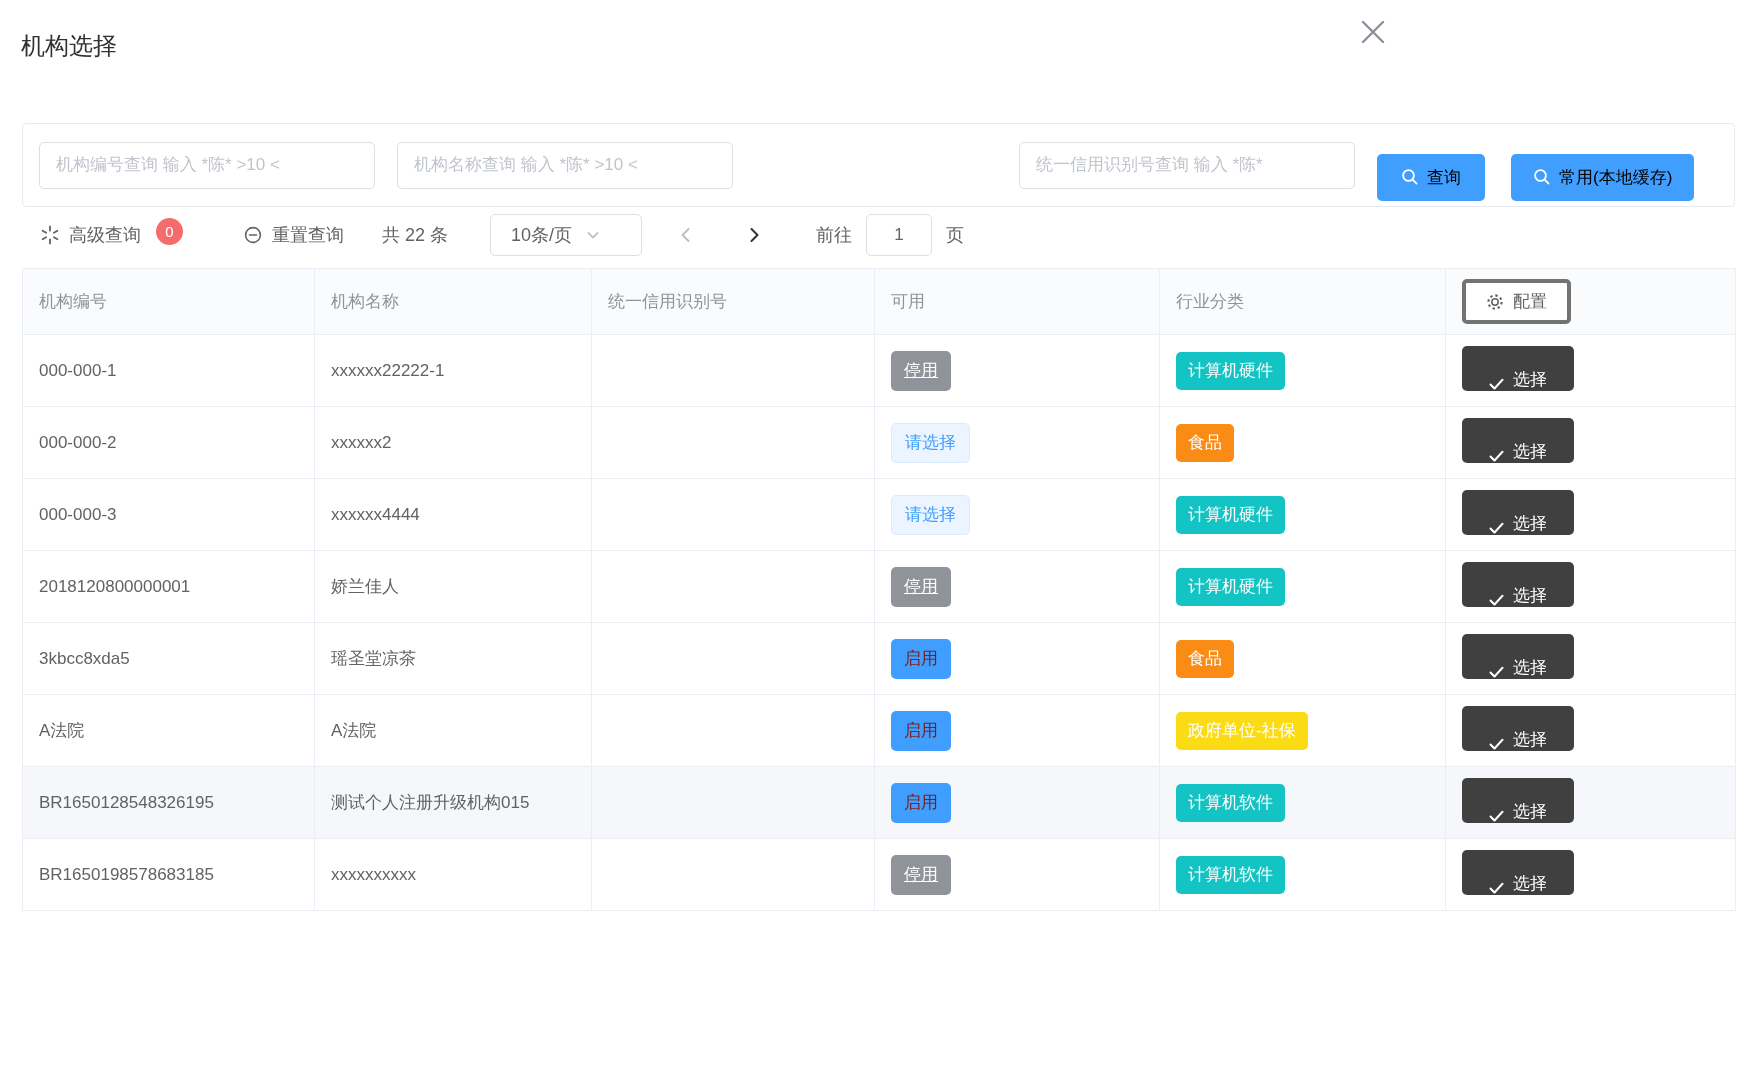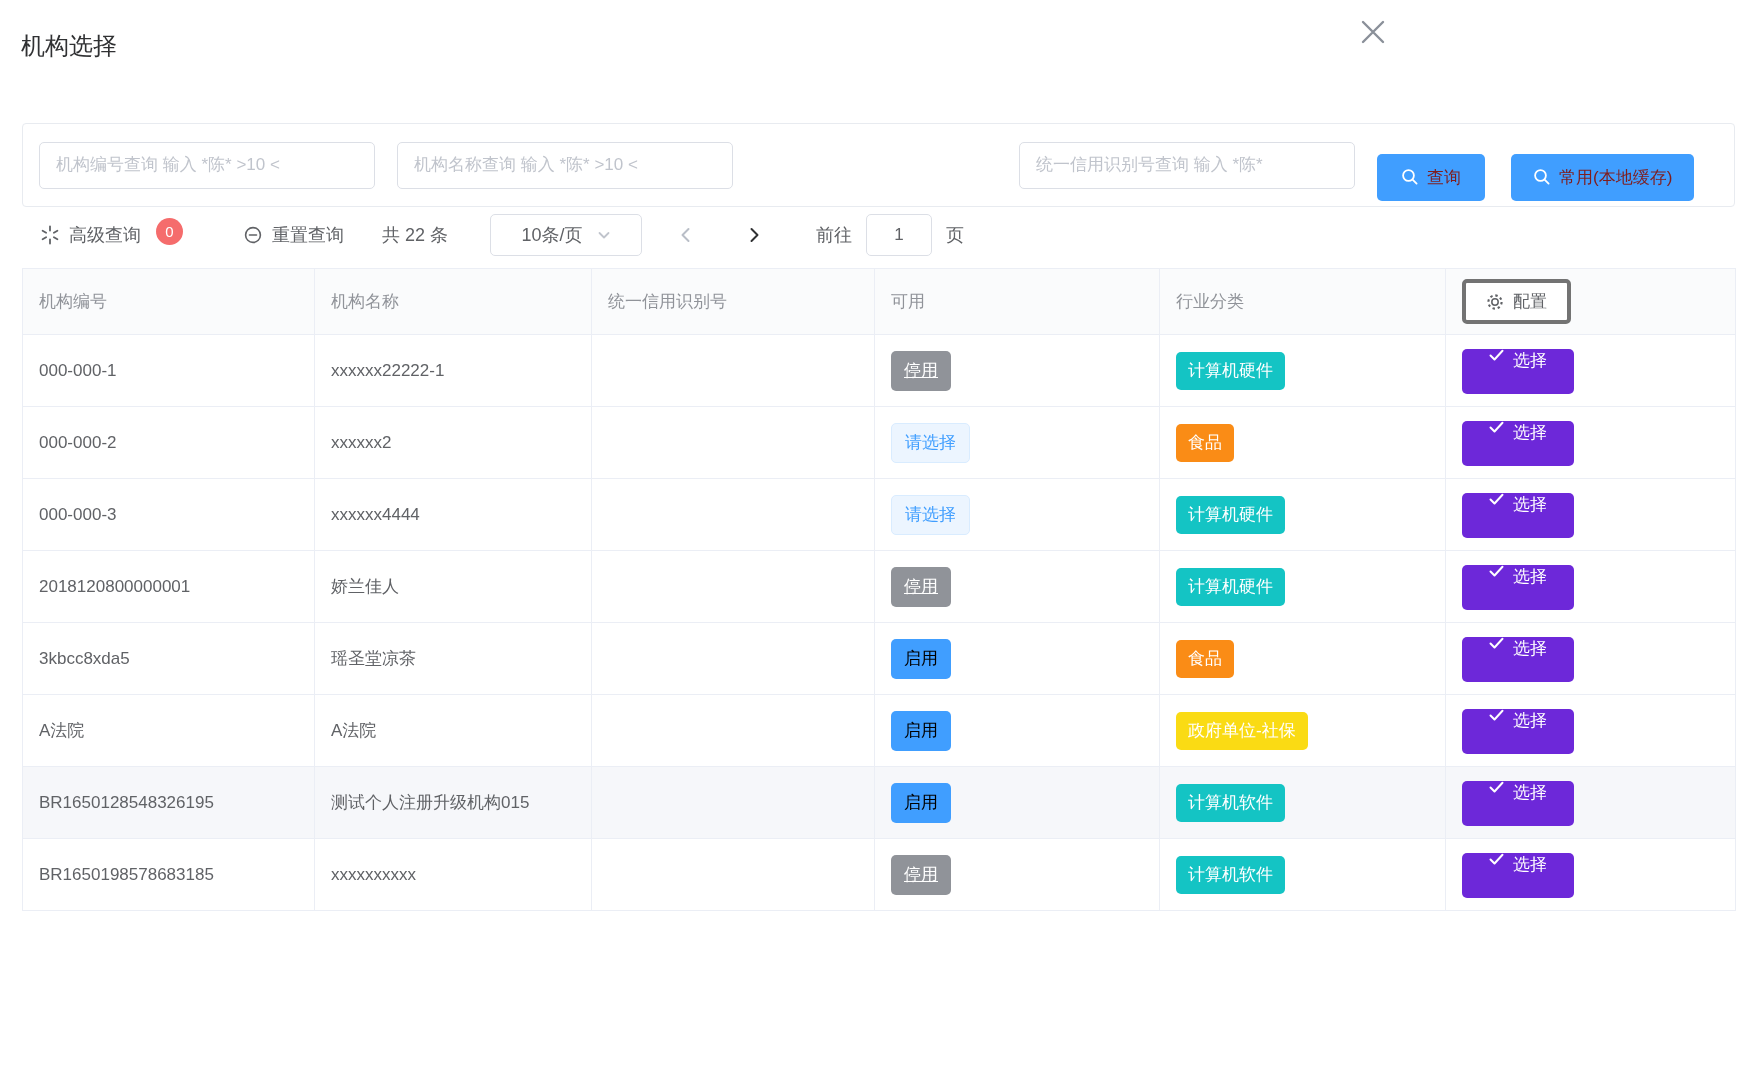--- a/index.html
+++ b/index.html
@@ -17,35 +17,35 @@
   .filter-panel { position:absolute; left:22px; top:123px; width:1713px; height:84px;
     border:1px solid #e8ebf0; border-radius:4px; display:flex; align-items:center;
     padding:0 16px; gap:22px; }
   .filter-input { width:336px; height:47px; border:1px solid #dcdfe6; border-radius:5px;
     padding:0 16px; font-size:17px; color:#606266; outline:none;
     font-family:"Liberation Sans","DejaVu Sans",sans-serif; }
   .filter-input::placeholder { color:#c0c4cc; }
   .btn { display:inline-flex; align-items:center; justify-content:center; gap:8px;
     height:47px; border-radius:5px; font-size:17px; cursor:pointer; border:none; white-space:nowrap;
     font-family:"Liberation Sans","DejaVu Sans",sans-serif; }
-  .btn-primary { background:#409eff; color:#7f1d1d; padding:0 24px;margin-top:24px; }
+  .btn-primary { background:#409eff; color:#000000; padding:0 24px;margin-top:24px; }
   .btn-fav { margin-left:4px; padding:0 22px; }
 
   
   .toolbar { position:absolute; left:22px; top:213px; width:1713px; height:44px;
     display:flex; align-items:center; font-size:18px; color:#606266; }
   .tb-group { display:flex; align-items:center; gap:9px; cursor:pointer; }
   .adv { margin-left:18px; }
   .adv-badge { min-width:27px; height:27px; border-radius:14px; background:#f56c6c; color:#fff;
     font-size:15px; display:inline-flex; align-items:center; justify-content:center;
     margin-left:6px; transform:translateY(-4px); padding:0 7px; }
   .reset { margin-left:60px; }
   .total { margin-left:38px; white-space:nowrap; }
   .page-size { margin-left:42px; width:152px; height:42px; border:1px solid #dcdfe6; border-radius:5px;
-    display:flex; align-items:center; justify-content:center; gap:14px; cursor:pointer; color:#606266; }
+    display:flex; align-items:center; gap:14px; cursor:pointer; color:#606266;padding-left:20px; }
   .pg-arrow { width:40px; height:40px; display:flex; align-items:center; justify-content:center; cursor:pointer; }
   .pg-prev { margin-left:24px; }
   .pg-next { margin-left:28px; }
   .goto { margin-left:42px; display:flex; align-items:center; gap:14px; }
   .goto-input { width:66px; height:42px; border:1px solid #dcdfe6; border-radius:5px;
     text-align:center; font-size:17px; color:#606266; outline:none;
     font-family:"Liberation Sans","DejaVu Sans",sans-serif; }
 
   
   .org-table { position:absolute; left:22px; top:268px; width:1713px; border-collapse:collapse;
@@ -56,31 +56,31 @@
   .org-table td { height:72px; color:#606266; background:#fff; }
   tr.highlight td { background:#f6f7fa; }
 
   .cfg-btn { background:#fff; border:4px solid #737373; color:#606266; height:45px; padding:16px 20px;
     border-radius:5px; display:inline-flex; align-items:center; gap:9px; font-size:17px; cursor:pointer;
     font-family:"Liberation Sans","DejaVu Sans",sans-serif; }
 
   .badge { display:inline-flex; align-items:center; justify-content:center; height:40px;
     padding:0 13px; border-radius:5px; font-size:17px; }
   .st-disabled { background:#909399; color:#fff;text-decoration:underline; }
-  .st-enabled  { background:#409eff; color:#000000; }
+  .st-enabled  { background:#409eff; color:#7f1d1d; }
   .st-placeholder { background:#ecf5ff; color:#409eff; border:1px solid #d9ecff; cursor:pointer; }
 
   .tag { display:inline-flex; align-items:center; justify-content:center; height:38px;
     padding:0 12px; border-radius:5px; font-size:17px; color:#fff; }
   .tag-cyan   { background:#14c4c4; }
   .tag-orange { background:#fa8c16; }
   .tag-yellow { background:#fadb14; }
 
-  .select-btn { background:#6d28d9; color:#fff; border:none; border-radius:5px; height:45px;
-    min-width:112px; padding:0 18px; font-size:17px; display:inline-flex; align-items:flex-start;
+  .select-btn { background:#404040; color:#fff; border:none; border-radius:5px; height:45px;
+    min-width:112px; padding:0 18px; font-size:17px; display:inline-flex; align-items:flex-end;
     justify-content:center; gap:9px; cursor:pointer;
     font-family:"Liberation Sans","DejaVu Sans",sans-serif; }
 
   .icon { flex:0 0 auto; display:inline-flex; }
 </style>
 </head>
 <body>
 
 <div class="page">
 

